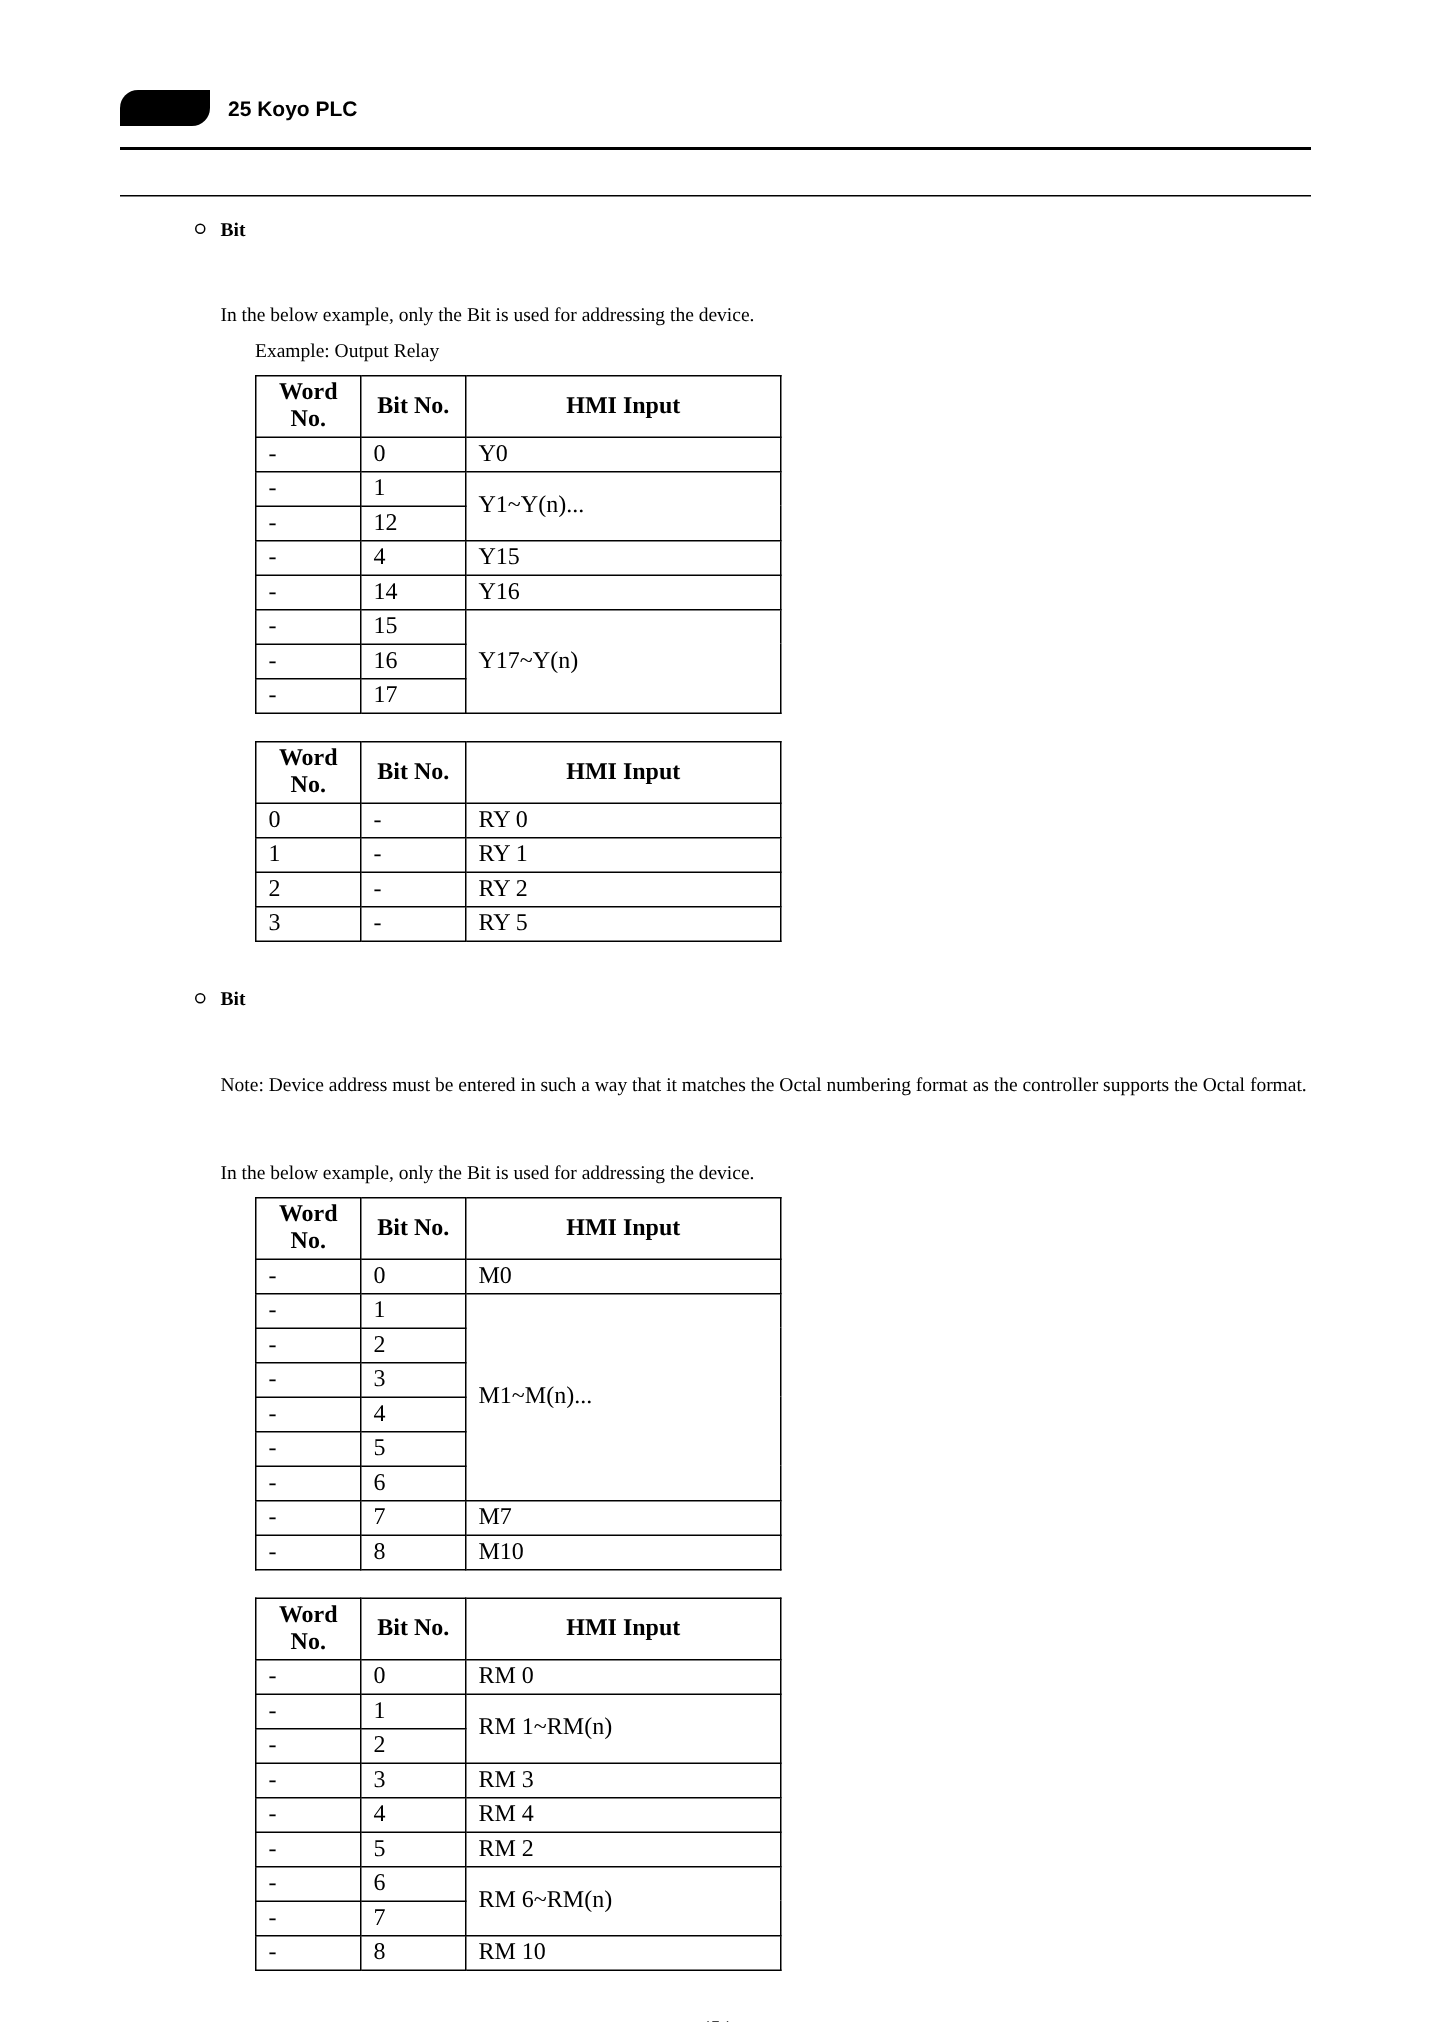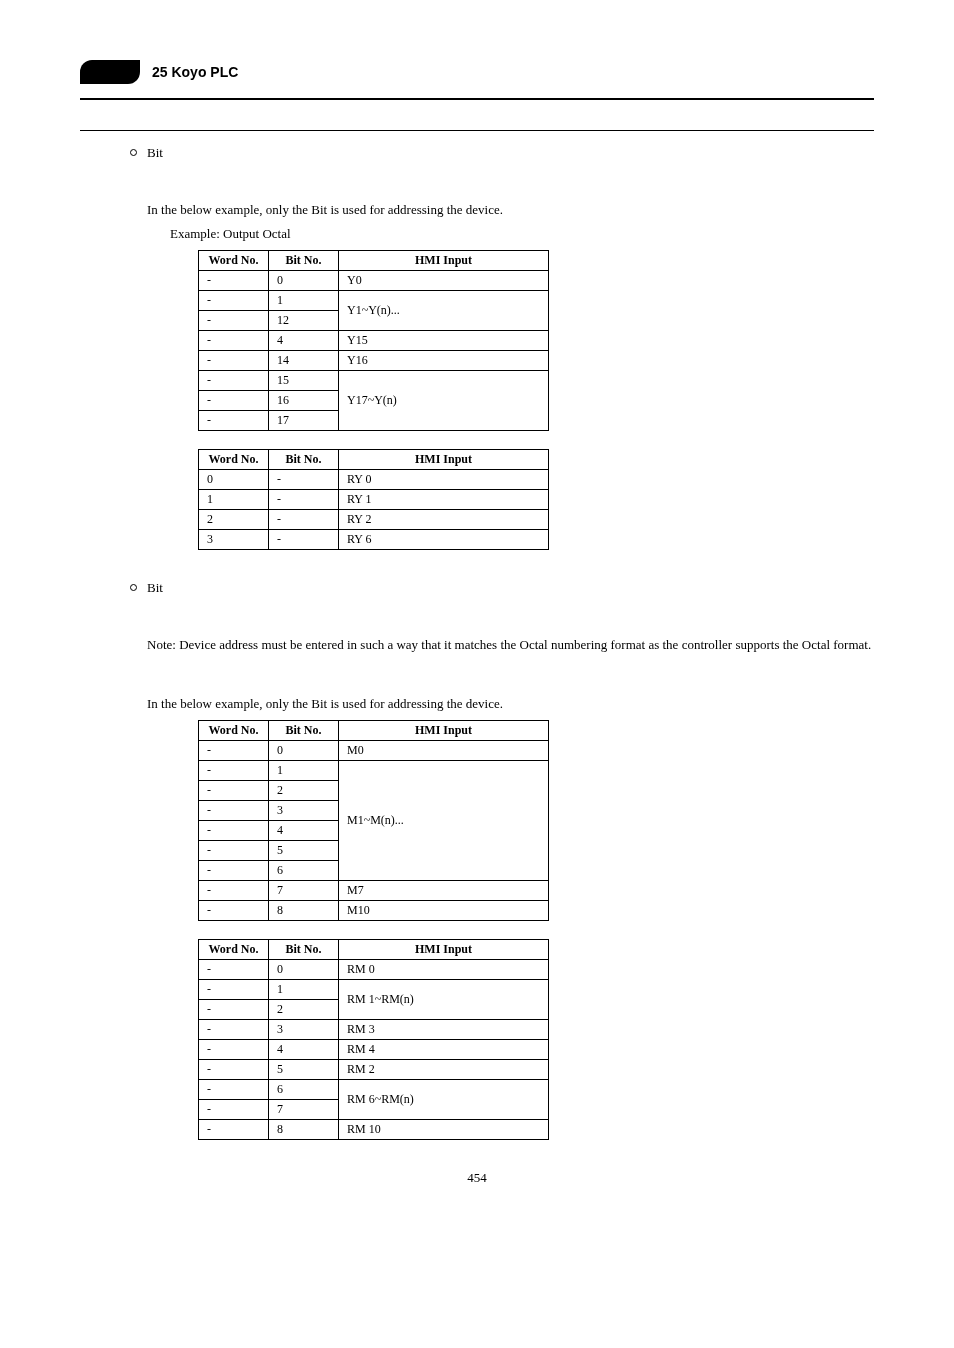--- a/index.html
+++ b/index.html
@@ -40,20 +40,21 @@
       margin-bottom: 14px;
     }
     .section {
       margin-bottom: 30px;
     }
     .bullet-row {
       display: flex;
       align-items: flex-start;
       margin-left: 50px;
       margin-bottom: 4px;
+      font-weight: bold;
     }
     .bullet-circle {
       width: 7px;
       height: 7px;
       border: 1px solid #000;
       border-radius: 50%;
       display: inline-block;
       margin-right: 10px;
       margin-top: 4px;
       flex-shrink: 0;
@@ -66,23 +67,23 @@
       margin-bottom: 6px;
       line-height: 1.45;
       margin-top: 40px;
     }
     .example-label {
       margin-left: 90px;
       margin-bottom: 8px;
     }
     table {
       border-collapse: collapse;
-      margin-left: 118px;
+      margin-left: 90px;
       margin-bottom: 18px;
-      font-size: 12px;
+      font-size: 16px;
     }
     th, td {
       border: 1px solid #000;
       padding: 2px 8px;
       text-align: left;
       vertical-align: middle;
       height: 20px;
     }
     th {
       font-weight: bold;
@@ -106,21 +107,21 @@
 </div>
 
 <div class="top-rule"></div>
 
 <div class="section">
   <div class="bullet-row">
     <span class="bullet-circle"></span>
     <span class="bullet-text">Bit</span>
   </div>
   <div class="sub-text">In the below example, only the Bit is used for addressing the device.</div>
-  <div class="example-label">Example: Output Octal</div>
+  <div class="example-label">Example: Output Relay</div>
 
   <table>
     <thead>
       <tr>
         <th class="col1">Word No.</th>
         <th class="col2">Bit No.</th>
         <th class="col3">HMI Input</th>
       </tr>
     </thead>
     <tbody>
@@ -184,21 +185,21 @@
         <td>RY 1</td>
       </tr>
       <tr>
         <td>2</td>
         <td>-</td>
         <td>RY 2</td>
       </tr>
       <tr>
         <td>3</td>
         <td>-</td>
-        <td>RY 6</td>
+        <td>RY 5</td>
       </tr>
     </tbody>
   </table>
 </div>
 
 <div class="section">
   <div class="bullet-row">
     <span class="bullet-circle"></span>
     <span class="bullet-text">Bit</span>
   </div>

